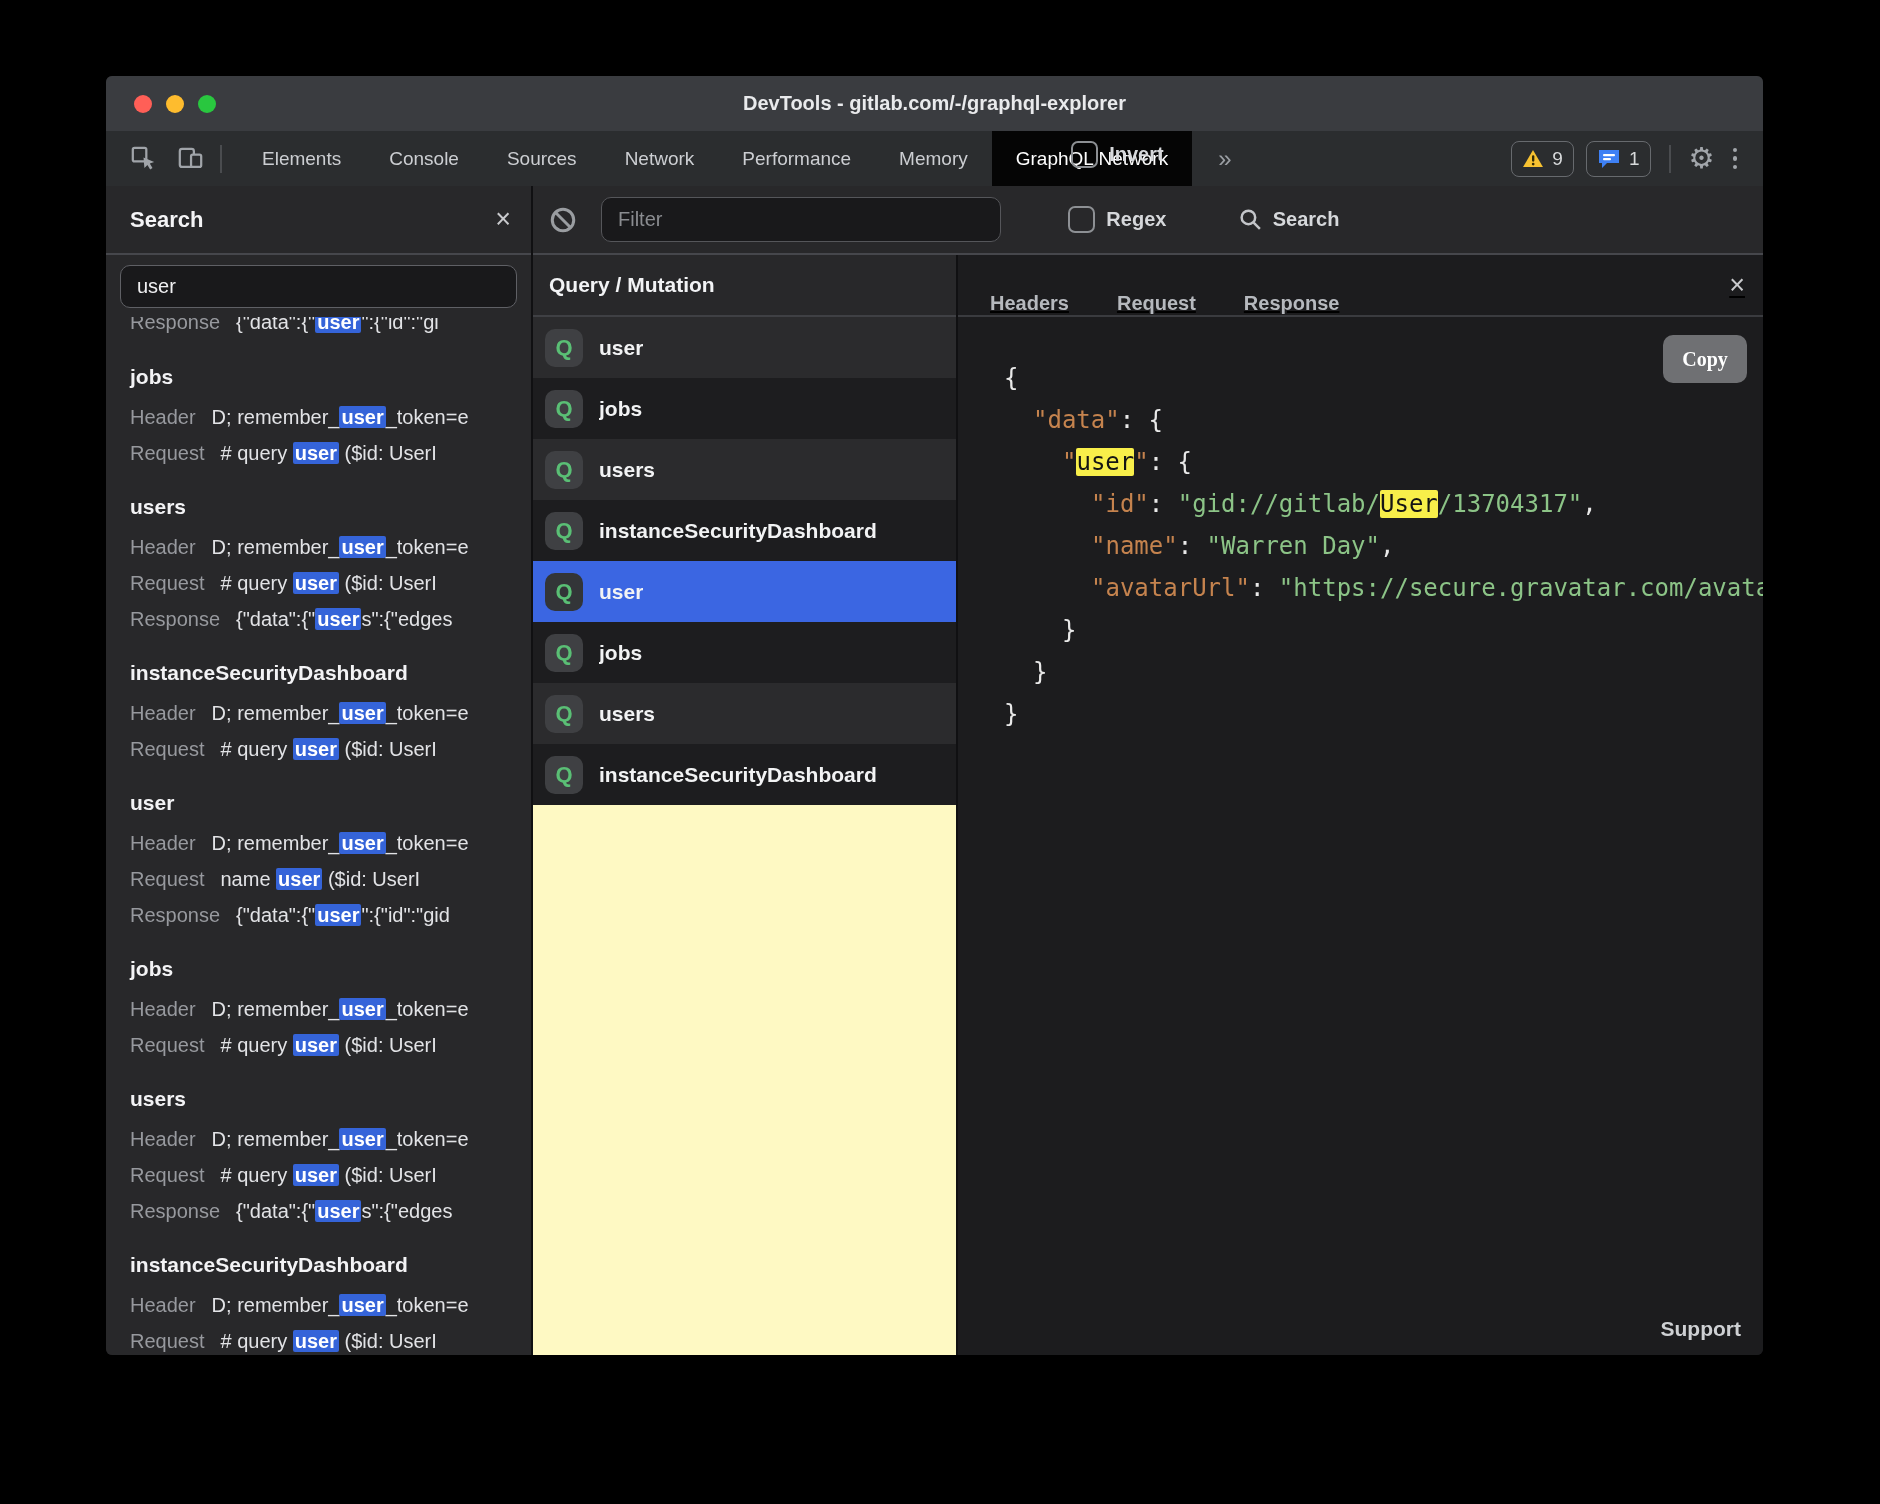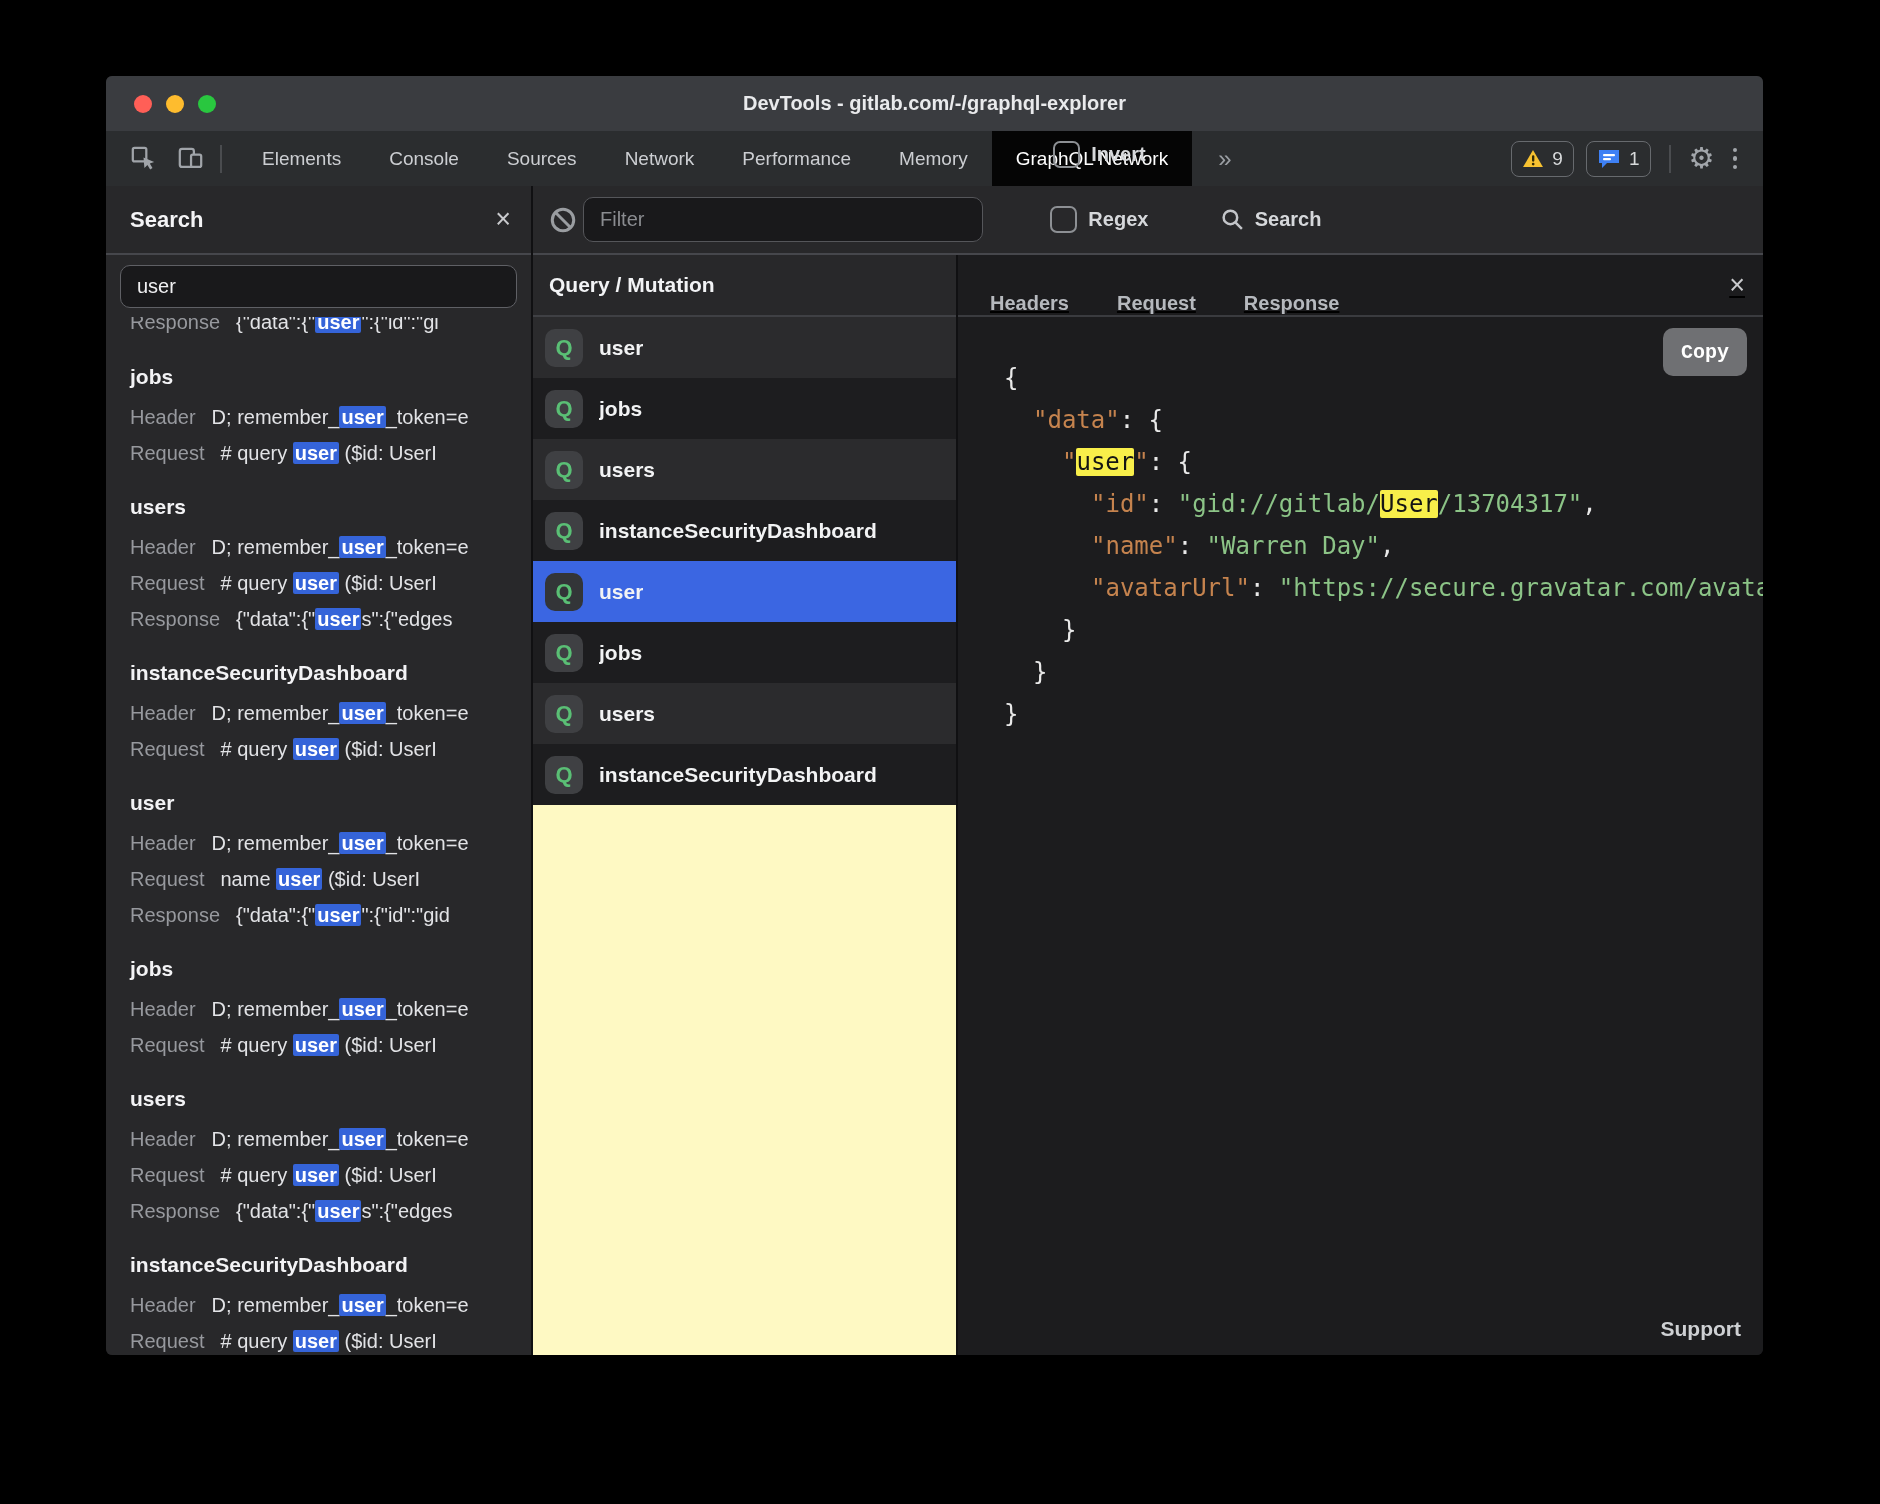--- a/index.html
+++ b/index.html
@@ -45,21 +45,21 @@
   .partial .rrow{margin-top:-13px;}
   .rgroup{margin-top:24px;}
   .gtitle{font-size:21px;font-weight:700;color:#f3f3f5;margin-bottom:10px;}
   .rrow{line-height:36px;white-space:nowrap;color:#e2e3e6;}
   .rlabel{color:#97999e;margin-right:16px;}
   .hl{background:#3564d9;color:#fff;padding:0 2px;border-radius:2px;font-weight:700;}
   
   .rightsec{flex:1;display:flex;flex-direction:column;min-width:0;}
   .toolbar{height:67px;flex:none;background:#28282a;border-bottom:2px solid #46474c;
            display:flex;align-items:center;padding-left:16px;}
-  .filter{width:366px;height:43px;margin-left:6px;border-radius:10px;background:#19191b;
+  .filter{width:366px;height:43px;margin-left:24px;border-radius:10px;background:#19191b;
           border:1.5px solid #55565a;color:#f0f0f2;font-size:20px;padding:0 16px;outline:none;
           font-family:"Liberation Sans",sans-serif;}
   .filter::placeholder{color:#8a8c90;}
   .cbrow{display:flex;align-items:center;gap:38px;margin-left:34px;flex-direction:column;}
   .cbgroup{display:flex;align-items:center;}
   .cbx{width:23px;height:23px;border:2.5px solid #8d9094;border-radius:7px;margin-right:11px;}
   .cbl{font-size:20px;font-weight:600;color:#d6d8db;}
   .searchgrp{display:flex;align-items:center;margin-left:38px;gap:10px;}
   .cols{flex:1;display:flex;min-height:0;}
   
@@ -75,23 +75,23 @@
   .qrow.selected .qbadge{background:#333538;}
   .qlabel{margin-left:16px;font-size:21px;font-weight:700;color:#f2f3f4;white-space:nowrap;overflow:hidden;}
   
   .resp{flex:1;background:#1c1c1e;display:flex;flex-direction:column;min-width:0;min-height:0;}
   .resp-tabs{height:60px;flex:none;border-bottom:2px solid #3a3b3f;display:flex;align-items:flex-end;
              padding-left:8px;text-decoration:underline;}
   .rtab{display:flex;align-items:center;padding:0 24px;font-size:20px;font-weight:600;color:#b6b9be;}
   .rtab.active{background:#3a3c3f;color:#fff;font-weight:700;}
   .resp-tabs .xicon{align-self:center;}
   .resp-content{flex:1;position:relative;overflow:hidden;}
-  .copybtn{position:absolute;top:11px;right:16px;width:84px;height:48px;background:#6f7073;border:none;
+  .copybtn{position:absolute;top:18px;right:16px;width:84px;height:48px;background:#6f7073;border:none;
            border-radius:10px;color:#fff;font-size:20px;font-weight:700;
-           font-family:Liberation Mono, monospace;}
+           font-family:Liberation Serif, serif;}
   .json{padding:40px 0 0 46px;font-family:"DejaVu Sans Mono",monospace;font-size:24px;line-height:42px;}
   .jline{white-space:pre;overflow:hidden;}
   .j-p{color:#e9e9e9;}
   .j-k{color:#c5834e;}
   .j-s{color:#8cc487;}
   .j-kh,.j-sh{background:#f8ef4a;color:#141414;border-radius:2px;}
   .support{position:absolute;right:22px;bottom:14px;font-size:21px;font-weight:700;color:#ced0d3;}
   svg{display:block;}
 </style>
 </head>

